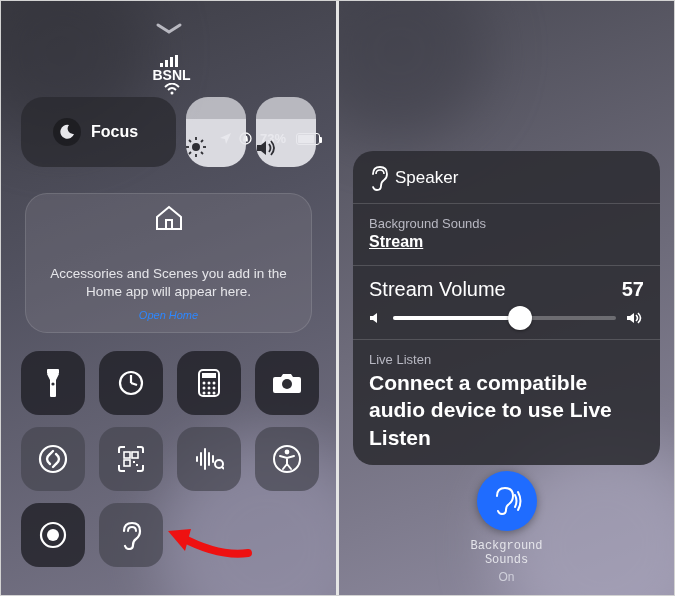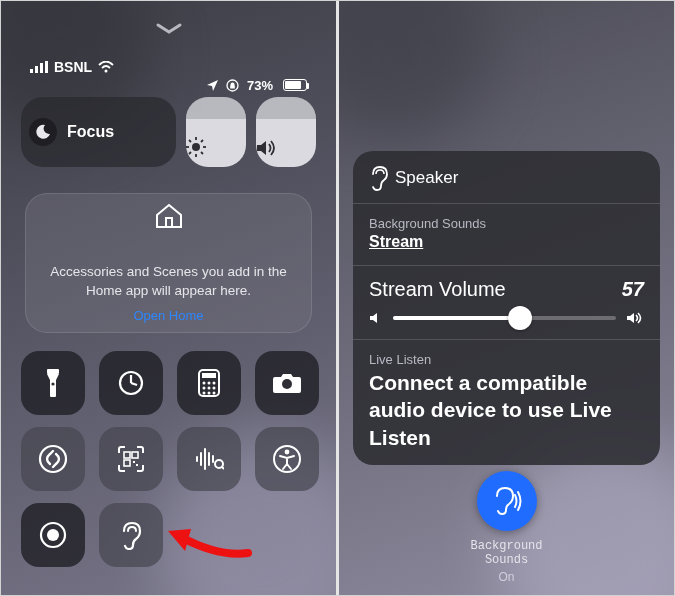--- a/index.html
+++ b/index.html
@@ -27,35 +27,35 @@
   
   .blur-blob { position:absolute; border-radius:50%; filter: blur(28px); opacity:0.5; }
   .bb1 { width:180px; height:180px; background:#2f2f36; top:-40px; left:-30px; }
   .bb2 { width:220px; height:220px; background:#a4a0ba; bottom:-60px; right:-40px; }
   .chevron {
     position:absolute; top:22px; left:50%; transform:translateX(-50%);
     color:#b8b8c0;
   }
   .statusbar {
     position:absolute; top:54px; left:0; right:0; height:24px;
-    display:flex; align-items:center; padding:0 29px;
-    color:#fff; font-size:14px; font-weight:600;
+    display:flex; align-items:center; padding:0 16px;
+    color:#fff; font-size:14px; font-weight:600;flex-direction:column;
   }
   .statusbar .sb-right { margin-left:auto; display:flex; align-items:center; gap:8px; font-size:13px;margin-top:36px; }
   .battery { width:24px; height:12px; border:1px solid #fff; border-radius:3px; position:relative; margin-left:2px; }
   .battery::after { content:""; position:absolute; right:-3px; top:3px; width:2px; height:6px; background:#fff; border-radius:0 1px 1px 0; }
   .battery .fill { position:absolute; left:1px; top:1px; bottom:1px; width:72%; background:#fff; border-radius:1px; }
 
   .row-controls {
     position:absolute; top:96px; left:20px; right:20px; height:70px;
     display:flex; gap:10px;
   }
   .focus-pill {
     flex: 1 1 auto; background:rgba(40,40,46,0.72); border-radius:22px;
-    display:flex; align-items:center; gap:10px; padding:0 8px;
+    display:flex; align-items:center; gap:10px; padding:0 32px;
     color:#fff; font-size:16px; font-weight:600;
   }
   .moon {
     width:28px; height:28px; border-radius:50%; background:rgba(0,0,0,0.35);
     display:flex; align-items:center; justify-content:center;
   }
   .mini-slider {
     width:60px; background:rgba(230,230,235,0.92); border-radius:22px; position:relative;
   }
   .mini-slider .top { position:absolute; left:0; right:0; top:0; height:32%; background:rgba(120,120,130,0.35); border-radius:22px 22px 0 0; }
@@ -63,21 +63,21 @@
 
   .home-card {
     position:absolute; top:192px; left:24px; right:24px; height:140px;
     border-radius:22px; background:rgba(120,118,130,0.35);
     border:1px solid rgba(255,255,255,0.12);
     display:flex; flex-direction:column; align-items:center; justify-content:center;
     padding:12px 24px; text-align:center; color:#ececf0;
   }
   .home-card .house { margin-bottom:6px; }
   .home-card .msg { font-size:13.5px; line-height:1.35; color:#e6e6ea;margin-top:28px; }
-  .home-card .link { margin-top:8px; color:#2d87ff; font-size:13px; font-weight:500; }
+  .home-card .link { margin-top:8px; color:#2d87ff; font-size:11px; font-weight:500;font-style:italic; }
 
   .grid {
     position:absolute; top:350px; left:20px; right:20px;
     display:grid; grid-template-columns: repeat(4, 64px); grid-auto-rows:64px;
     gap:12px 14px; justify-content:space-between;
   }
   .tile {
     width:64px; height:64px; border-radius:18px;
     background:rgba(44,44,50,0.72);
     display:flex; align-items:center; justify-content:center;
@@ -95,21 +95,21 @@
     position:absolute; top:150px; left:14px; right:14px;
     border-radius:20px; background:rgba(44,44,50,0.88);
     color:#fff; overflow:hidden;
   }
   .panel .hdr { display:flex; align-items:center; gap:4px; padding:14px 16px 12px; font-size:17px; font-weight:400; }
   .panel .sep { height:1px; background:rgba(255,255,255,0.16); margin:0; }
   .panel .sect { padding:12px 16px 14px; }
   .panel .muted { color:#b8b8c2; font-size:13px; }
   .panel .big { font-size:16px; font-weight:600; margin-top:2px;text-decoration:underline; }
   .vol-row { display:flex; align-items:center; justify-content:space-between; font-size:20px; }
-  .vol-row .val { font-weight:600;font-style:italic; }
+  .vol-row .val { font-weight:600; }
   .slider { display:flex; align-items:center; gap:10px; margin-top:10px; }
   .track { flex:1; height:4px; background:rgba(255,255,255,0.28); border-radius:2px; position:relative; }
   .track .fill { position:absolute; left:0; top:0; bottom:0; width:57%; background:#fff; border-radius:2px; }
   .knob { position:absolute; top:50%; left:57%; transform:translate(-50%,-50%); width:24px; height:24px; background:#fff; border-radius:50%; box-shadow:0 1px 3px rgba(0,0,0,0.4); }
   .ll-msg { font-size:21px; font-weight:700; line-height:1.3; margin-top:2px; }
 
   .bs-btn {
     position:absolute; left:50%; top:470px; transform:translateX(-50%);
     text-align:center; color:#eee;
   }

